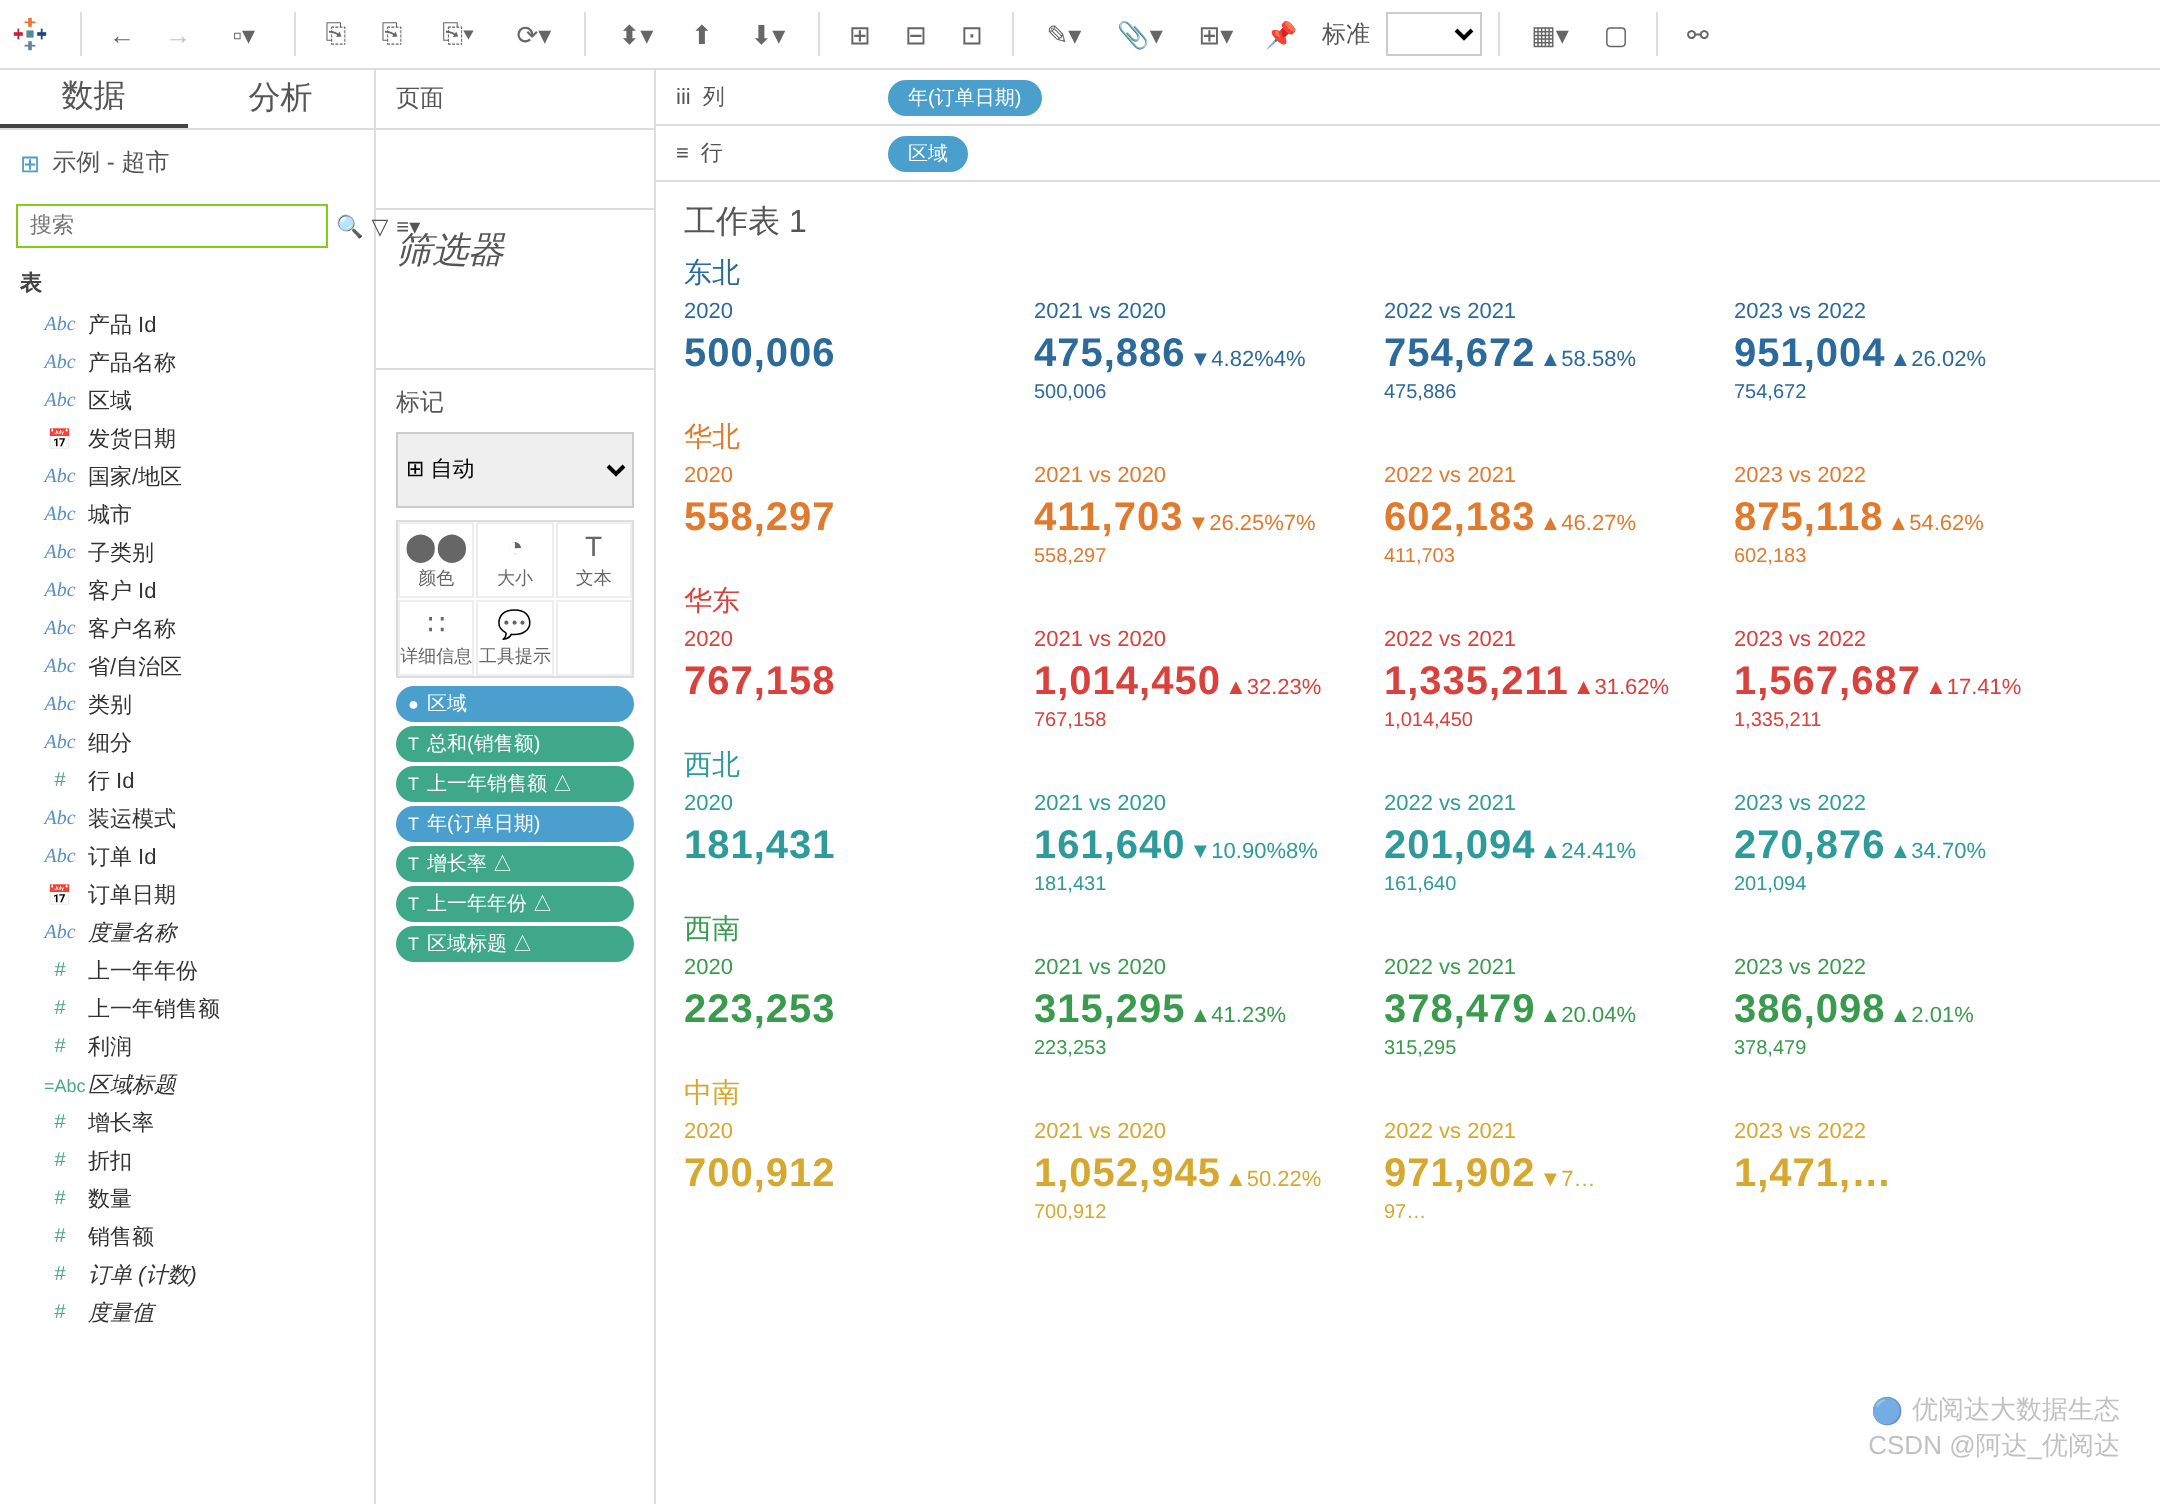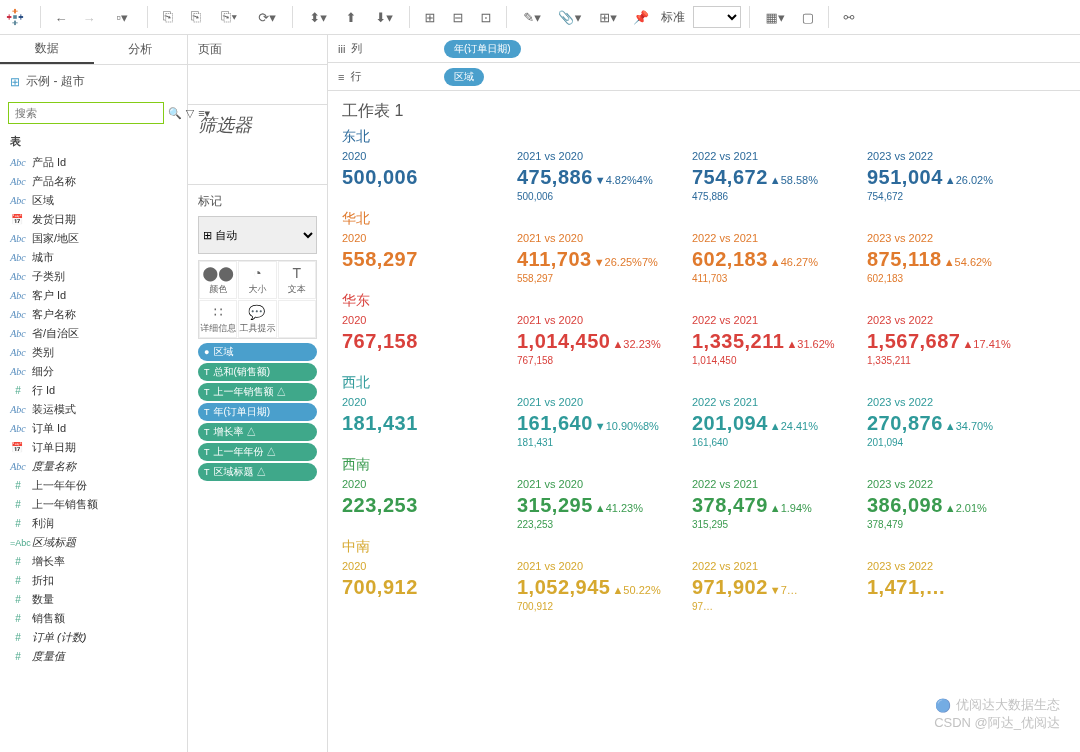--- a/index.html
+++ b/index.html
@@ -10,28 +10,28 @@
 .toolbar .sep { width: 1px; height: 22px; background: #ddd; margin: 0 4px; }
 .toolbar .tbtn { width: 24px; height: 24px; display: flex; align-items: center; justify-content: center; color: #666; cursor: pointer; font-size: 13px; }
 .toolbar .tbtn.wide { width: 34px; }
 .toolbar .txt { font-size: 12px; color: #555; padding: 0 4px; }
 .toolbar select.std { height: 22px; font-size: 11px; border: 1px solid #ccc; background: #fff; }
 
 .main { display: flex; height: calc(100% - 35px); }
 
 .leftpane { width: 188px; border-right: 1px solid #ddd; display: flex; flex-direction: column; }
 .tabs { display: flex; height: 30px; border-bottom: 1px solid #ddd; }
-.tab { flex: 1; display: flex; align-items: center; justify-content: center; font-size: 12px; cursor: pointer; }
+.tab { flex: 1; display: flex; align-items: center; justify-content: center; font-size: 16px; cursor: pointer; }
 .tab.active { border-bottom: 2px solid #444; }
 .datasource { padding: 8px 10px; display: flex; align-items: center; gap: 6px; font-size: 12px; }
 .searchrow { padding: 4px 8px; display: flex; align-items: center; gap: 4px; }
 .searchrow input { flex: 1; height: 22px; border: 1px solid #84cc16; padding: 0 6px; font-size: 11px; }
 .section-h { padding: 6px 10px 4px; font-size: 11px; font-weight: bold; color: #444; }
 .fieldlist { overflow-y: auto; flex: 1; }
-.field { display: flex; align-items: center; height: 19px; padding: 0 10px; gap: 6px; cursor: pointer; }
+.field { display: flex; align-items: center; height: 19px; padding: 0 22px; gap: 6px; cursor: pointer; }
 .ficon { width: 16px; font-size: 10px; text-align: center; }
 .ficon.abc { color: #5a8fbf; font-family: serif; font-style: italic; }
 .ficon.date { color: #5a8fbf; }
 .ficon.num { color: #4aa88a; }
 .ficon.numabc { color: #4aa88a; font-size: 9px; }
 .field .fname { font-size: 11px; color: #333; }
 .field .fname.italic { font-style: italic; }
 
 .midpane { width: 140px; border-right: 1px solid #ddd; display: flex; flex-direction: column; }
 .shelf-h { height: 30px; border-bottom: 1px solid #ddd; display: flex; align-items: center; padding: 0 10px; font-size: 12px; }
@@ -401,21 +401,21 @@
             <div class="region-name c-green">西南</div>
             <div class="year-row">
               <div class="year-lbl c-green">2020</div>
               <div class="year-lbl c-green">2021 vs 2020</div>
               <div class="year-lbl c-green">2022 vs 2021</div>
               <div class="year-lbl c-green">2023 vs 2022</div>
             </div>
             <div class="val-row">
               <div><span class="big-val c-green">223,253</span><span class="delta c-green"></span></div>
               <div><span class="big-val c-green">315,295</span><span class="delta c-green">▲41.23%</span><div class="prev c-green">223,253</div></div>
-              <div><span class="big-val c-green">378,479</span><span class="delta c-green">▲1.94%</span><div class="prev c-green">315,295</div></div>
+              <div><span class="big-val c-green">378,479</span><span class="delta c-green">▲20.04%</span><div class="prev c-green">315,295</div></div>
               <div><span class="big-val c-green">386,098</span><span class="delta c-green">▲2.01%</span><div class="prev c-green">378,479</div></div>
             </div>
           </div>
           <div class="region-block">
             <div class="region-name c-gold">中南</div>
             <div class="year-row">
               <div class="year-lbl c-gold">2020</div>
               <div class="year-lbl c-gold">2021 vs 2020</div>
               <div class="year-lbl c-gold">2022 vs 2021</div>
               <div class="year-lbl c-gold">2023 vs 2022</div>

